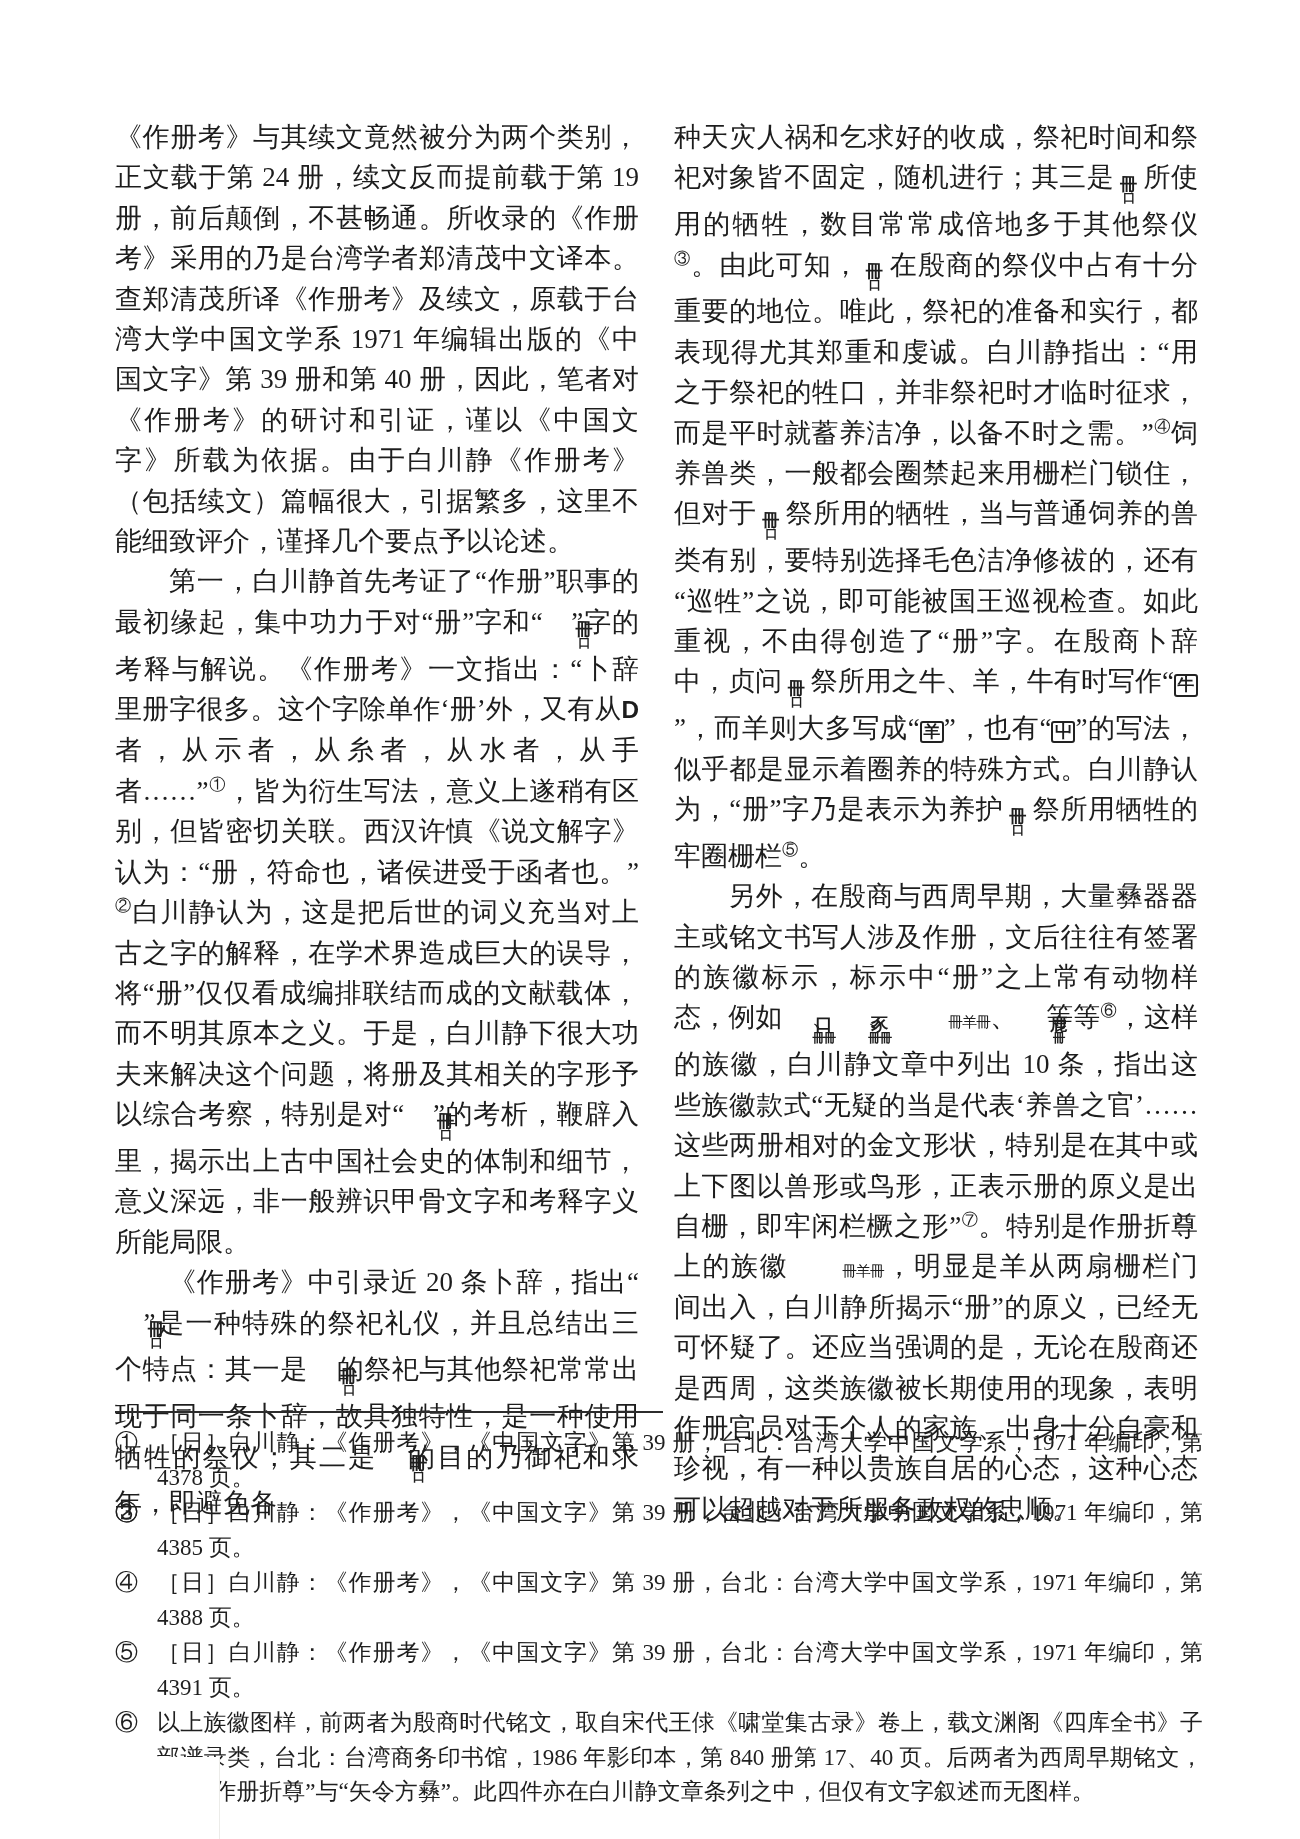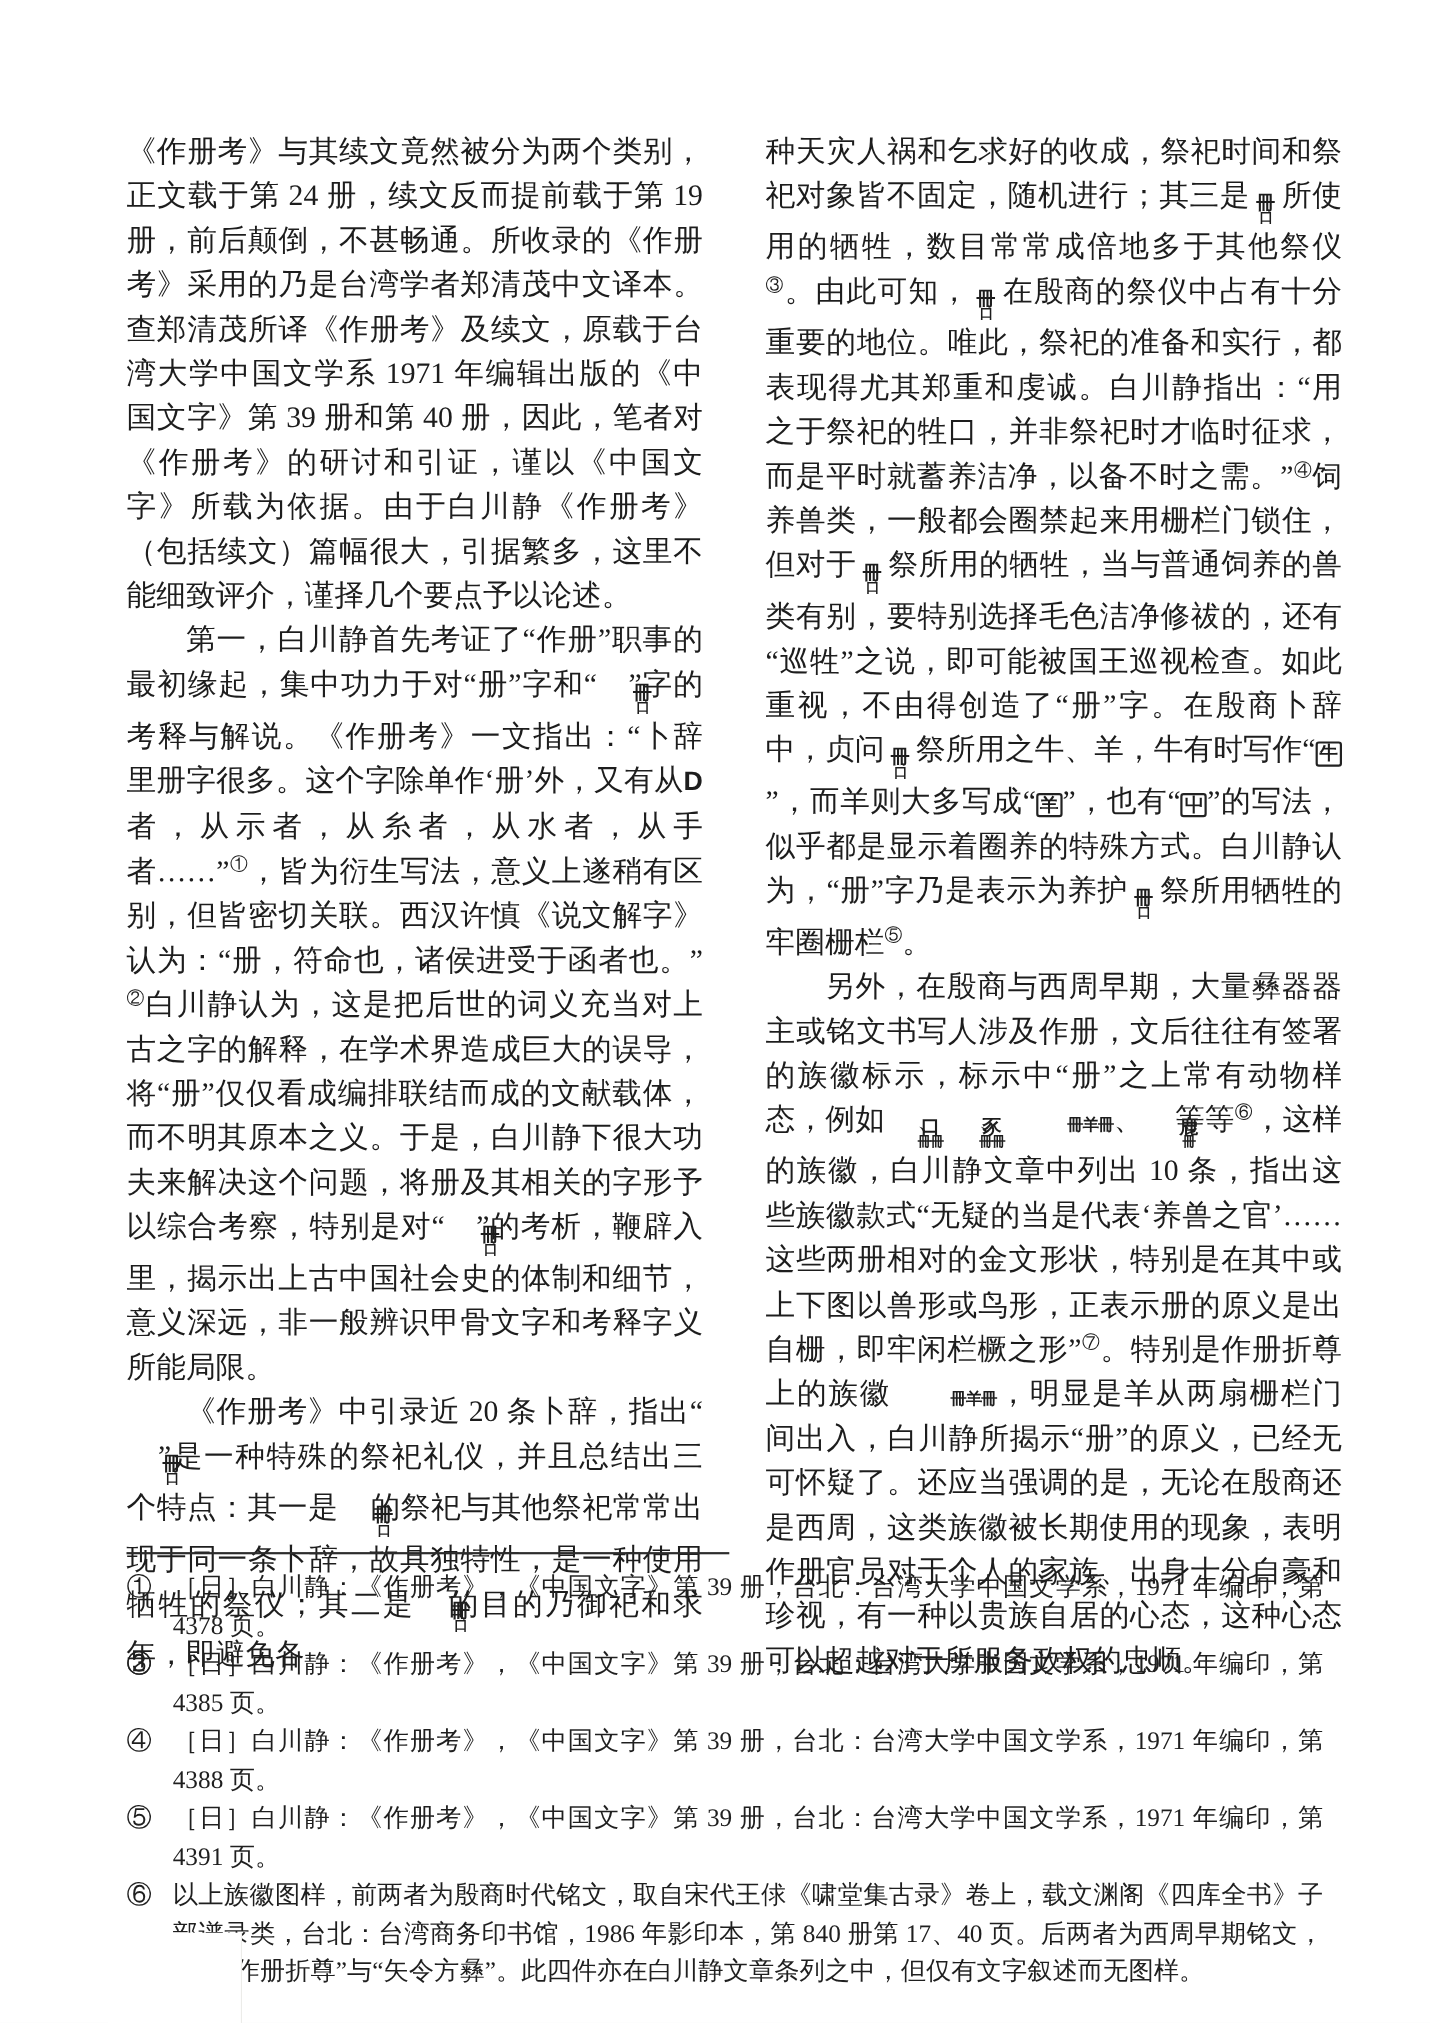--- a/index.html
+++ b/index.html
@@ -12,39 +12,39 @@
     font-family:"Liberation Serif","DejaVu Serif",serif;
     color:#1d1d1d;
   }
   .col{
     position:absolute;top:117px;width:524px;
     font-size:27px;line-height:40.4px;
     text-align:justify;
     color:#1d1d1d;
   }
   #col-left{left:115px;}
-  #col-right{left:674px;margin-left:22px;}
+  #col-right{left:674px;}
   .para{margin:0;}
   .para.indent{text-indent:2em;}
 
   .sup{font-size:.6em;vertical-align:.6em;line-height:0;}
 
   
   .g-stack{
     display:inline-flex;flex-direction:column;align-items:center;justify-content:center;
     vertical-align:-0.14em;font-weight:700;line-height:1;
     width:1.06em;height:1em;overflow:visible;
   }
   .g-stack span{display:block;}
   .g-stack span.top{font-size:.64em;line-height:.92;}
   .g-stack span.bot{font-size:.46em;line-height:.9;letter-spacing:-.08em;white-space:nowrap;}
 
   
   .g-row{
-    display:inline-block;font-weight:700;font-size:.55em;
+    display:inline-block;font-weight:400;font-size:.55em;
     letter-spacing:-.06em;line-height:1;vertical-align:-.04em;white-space:nowrap;
   }
 
   
   .g-pen{
     display:inline-block;border:2px solid #222;border-radius:.18em;
     font-size:.62em;line-height:1.12;padding:0 .1em;
     vertical-align:.04em;font-weight:600;
   }
 

